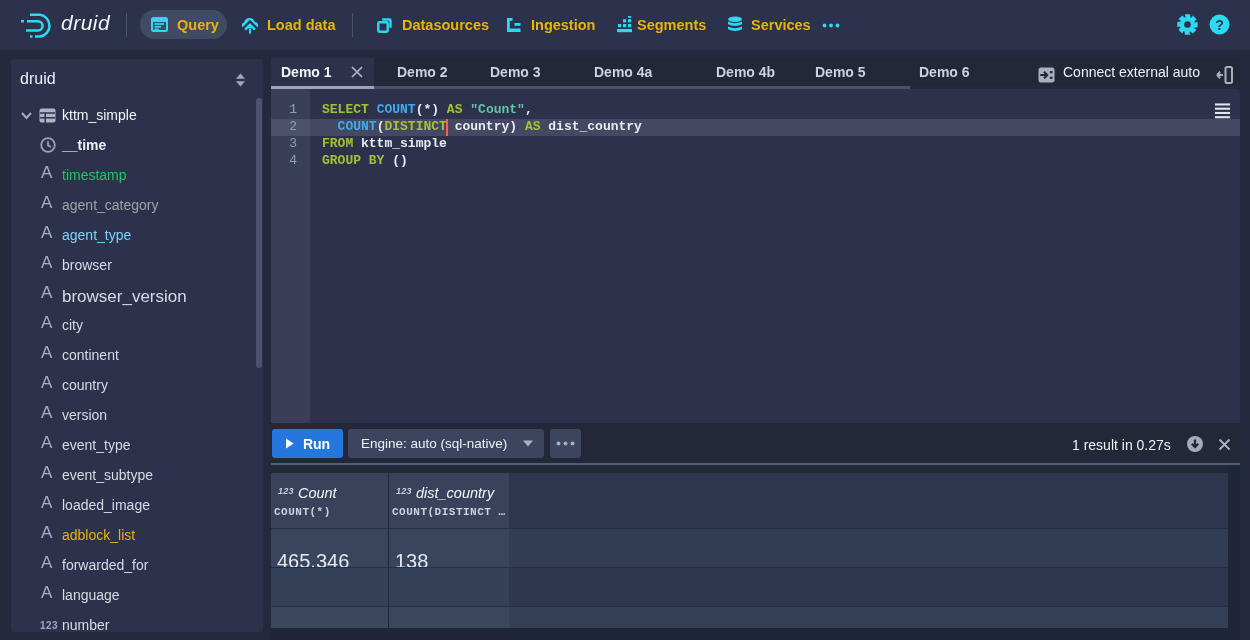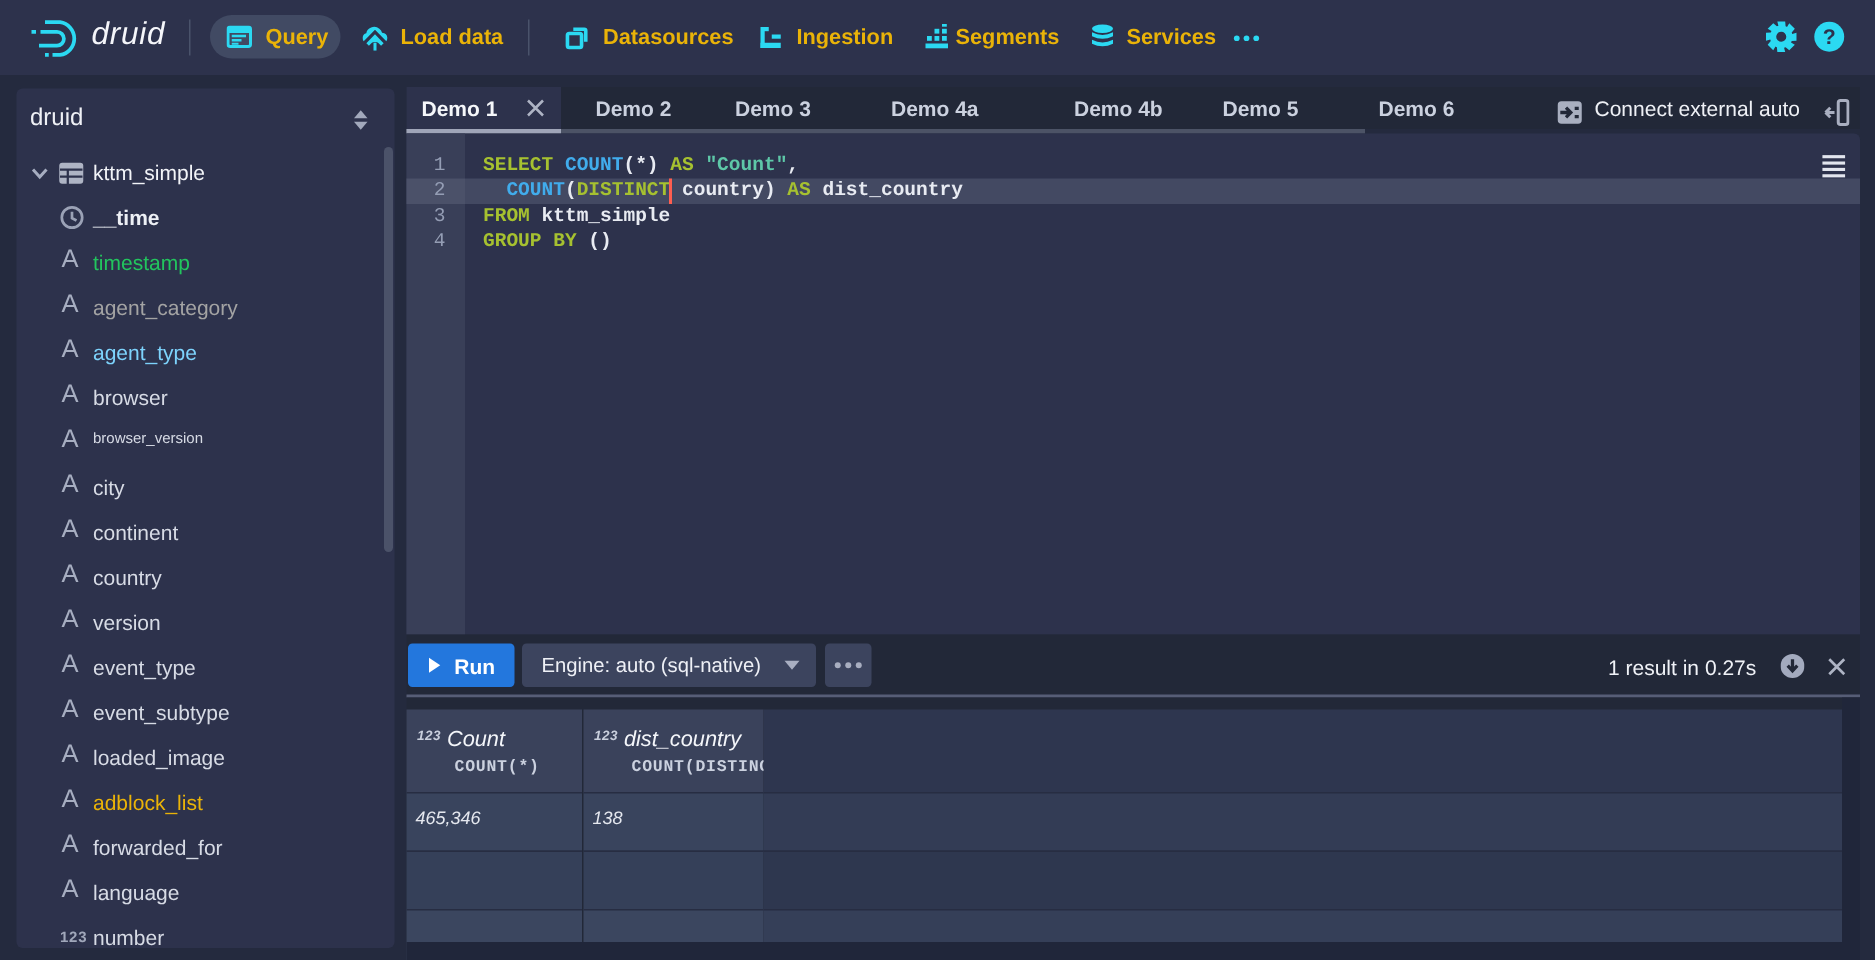--- a/index.html
+++ b/index.html
@@ -41,23 +41,23 @@
   #runbtn { position:absolute; left:272px; top:429px; width:71px; height:29px; background:#2377dd; border-radius:3px; color:#fff; font-size:14px; font-weight:600; display:flex; align-items:center; justify-content:center; gap:9px; }
   #enginebtn { position:absolute; left:348px; top:429px; width:196px; height:29px; background:#3c445e; border-radius:3px; color:#eef0f6; font-size:13.5px; display:flex; align-items:center; padding:0 10px 0 13px; }
   #morebtn { position:absolute; left:550px; top:429px; width:31px; height:29px; background:#3c445e; border-radius:3px; display:flex; align-items:center; justify-content:center; }
   #resulttxt { position:absolute; left:1072px; top:437px; color:#f0f2f7; font-size:14px; }
   #divider { position:absolute; left:271px; top:463px; width:969px; height:2px; background:#565d76; }
 
   
   #tablewrap { position:absolute; left:271px; top:465px; width:969px; height:175px; background:#222838; }
   .hcell { position:absolute; top:473px; height:55px; background:#3a425b; }
   .hmain { position:absolute; top:12px; left:7px; color:#f4f6fa; font-size:14.5px;font-style:italic; }
-  .hsub { position:absolute; top:33px; left:3px; color:#cbd1df; font:bold 11px "Liberation Mono", monospace; letter-spacing:0.5px; white-space:nowrap; overflow:hidden;margin-left:29px; }
+  .hsub { position:absolute; top:33px; left:3px; color:#cbd1df; font:bold 11px "Liberation Mono", monospace; letter-spacing:0.5px; white-space:nowrap; overflow:hidden; }
   .i123 { font-size:9px; font-weight:bold; color:#c9cfdd; letter-spacing:0.3px; position:relative; top:-4px; }
-  .cell { position:absolute; color:#e5e8ef; font-size:12px; padding:10px 0 0 6px;font-style:italic; }
+  .cell { position:absolute; color:#e5e8ef; font-size:20px; padding:22px 0 0 6px; }
 </style>
 </head>
 <body>
 
 <div id="navbar"></div>
 <svg class="abs" style="left:19px;top:11px" width="37" height="28" viewBox="0 0 37 28">
   <g fill="none" stroke="#2bd9f2" stroke-width="2.5" stroke-linecap="butt">
     <path d="M 11,3.8 L 21,3.8 A 11,11 0 0 1 21,25.6 L 16,25.6"></path>
     <path d="M 2,10.2 L 5,10.2"></path>
     <path d="M 8,10.2 L 19,10.2 A 4.6,4.6 0 0 1 19,19.4 L 7,19.4"></path>
@@ -157,21 +157,21 @@
     <div class="abs" style="left:62px;top:137px;color:#edf0f5;font-size:14px;font-weight:600">__time</div>
     <div class="abs" style="left:41px;top:163px;color:#a7aec1;font-size:17px">A</div>
     <div class="abs" style="left:62px;top:167px;color:#22c55e;font-size:14px">timestamp</div>
     <div class="abs" style="left:41px;top:193px;color:#a7aec1;font-size:17px">A</div>
     <div class="abs" style="left:62px;top:197px;color:#a3a3a3;font-size:14px">agent_category</div>
     <div class="abs" style="left:41px;top:223px;color:#a7aec1;font-size:17px">A</div>
     <div class="abs" style="left:62px;top:227px;color:#7dd3fc;font-size:14px">agent_type</div>
     <div class="abs" style="left:41px;top:253px;color:#a7aec1;font-size:17px">A</div>
     <div class="abs" style="left:62px;top:257px;color:#d7dbe5;font-size:14px">browser</div>
     <div class="abs" style="left:41px;top:283px;color:#a7aec1;font-size:17px">A</div>
-    <div class="abs" style="left:62px;top:287px;color:#d7dbe5;font-size:10px">browser_version</div>
+    <div class="abs" style="left:62px;top:287px;color:#d7dbe5;font-size:17px">browser_version</div>
     <div class="abs" style="left:41px;top:313px;color:#a7aec1;font-size:17px">A</div>
     <div class="abs" style="left:62px;top:317px;color:#d7dbe5;font-size:14px">city</div>
     <div class="abs" style="left:41px;top:343px;color:#a7aec1;font-size:17px">A</div>
     <div class="abs" style="left:62px;top:347px;color:#d7dbe5;font-size:14px">continent</div>
     <div class="abs" style="left:41px;top:373px;color:#a7aec1;font-size:17px">A</div>
     <div class="abs" style="left:62px;top:377px;color:#d7dbe5;font-size:14px">country</div>
     <div class="abs" style="left:41px;top:403px;color:#a7aec1;font-size:17px">A</div>
     <div class="abs" style="left:62px;top:407px;color:#d7dbe5;font-size:14px">version</div>
     <div class="abs" style="left:41px;top:433px;color:#a7aec1;font-size:17px">A</div>
     <div class="abs" style="left:62px;top:437px;color:#d7dbe5;font-size:14px">event_type</div>

